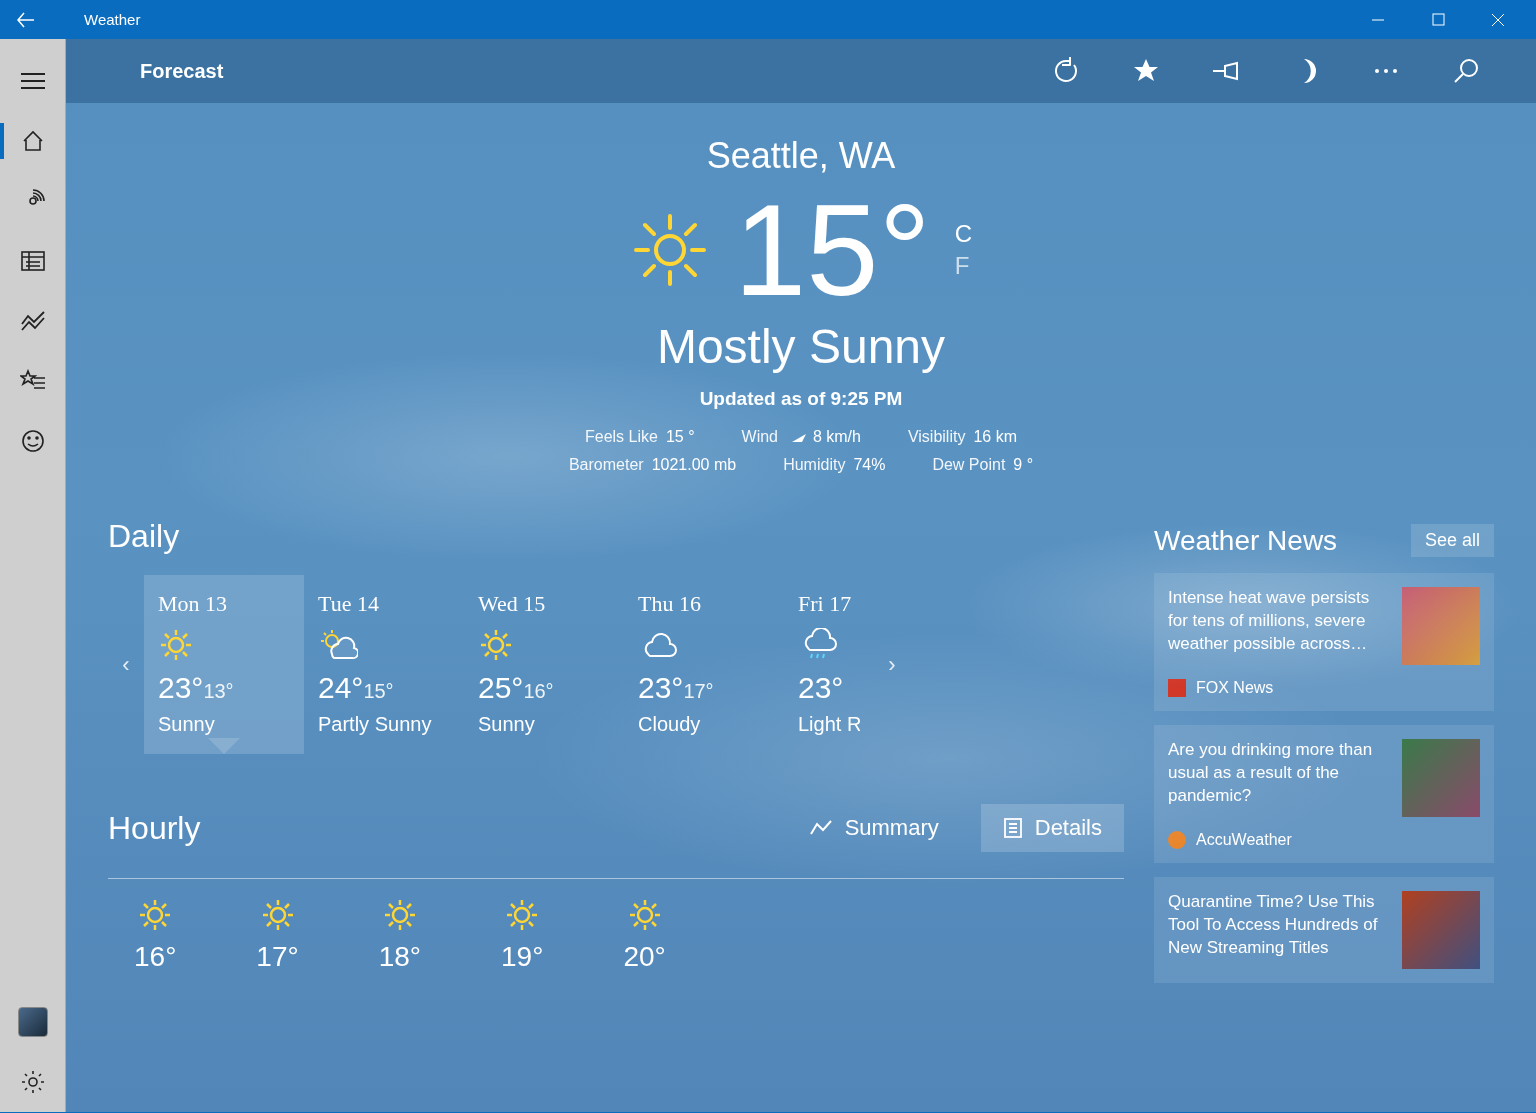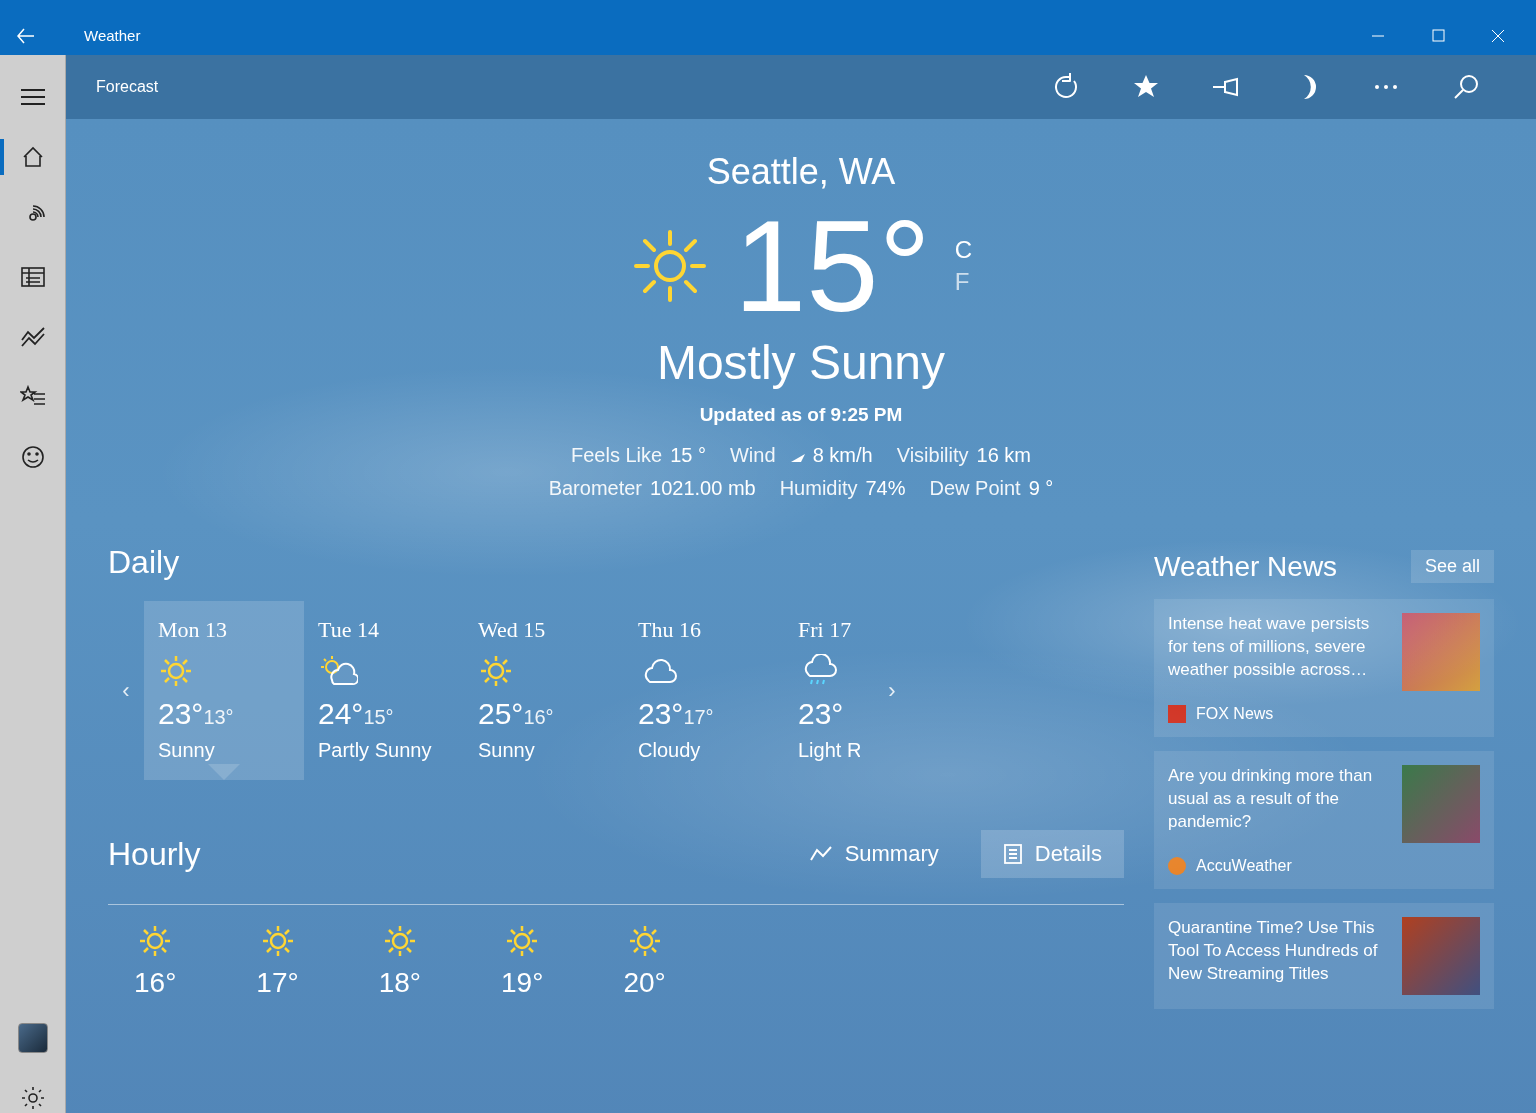--- a/index.html
+++ b/index.html
@@ -9,21 +9,20 @@
     overflow: hidden;
     background: #0a6cbf;
     color: #fff;
   }
   .titlebar {
     height: 39px;
     background: #0a6cbf;
     display: flex;
     align-items: center;
     padding: 0 8px 0 16px;
-    margin-top: 16px;
   }
   .titlebar .back { width: 40px; display:flex; align-items:center; }
   .titlebar .title { font-size: 15px; font-weight:300; margin-left: 28px;}
   .winbtns { margin-left: auto; display:flex; }
   .winbtn { width: 60px; height:40px; display:flex; align-items:center; justify-content:center; }
   .app { display:flex; height: calc(100% - 40px); }
   .sidebar {
     width: 66px;
     background: #cfcfcf;
     display:flex; flex-direction:column;
@@ -40,21 +39,21 @@
     content:""; position:absolute; left:0; top:12px; bottom:12px; width:4px; background:#0a6cbf;
   }
   .sidebar .spacer { flex:1; }
   .avatar { width:30px; height:30px; border-radius:4px; background:linear-gradient(135deg,#4a6a8a,#1a2a3a); border:1px solid #888;}
   .main { flex:1; display:flex; flex-direction:column; overflow:hidden; }
   .header {
     height:64px; background:#3b72a1;
     display:flex; align-items:center;
     padding: 0 30px;
   }
-  .header .pageTitle { font-size:16px; font-weight:400; }
+  .header .pageTitle { font-size:20px; font-weight:700;margin-left:44px; }
   .header .spacer { flex:1; }
   .header .hbtn { width:80px; height:64px; display:flex; align-items:center; justify-content:center; }
   .content {
     flex:1;
     background: linear-gradient(180deg, #5690c0 0%, #5a93c2 40%, #5286b8 100%);
     position:relative;
     padding: 32px 42px 0 42px;
     overflow:hidden;
   }
   .clouds {
@@ -67,21 +66,21 @@
   }
   .hero { text-align:center; position:relative; }
   .loc { font-size:36px; font-weight:400; }
   .bigrow { display:flex; align-items:center; justify-content:center; gap:24px; margin-top:8px;}
   .bigtemp { font-size:130px; font-weight:200; line-height:1; }
   .units { display:flex; flex-direction:column; gap:4px; font-size:24px; align-items:flex-start; }
   .units .u { opacity:0.7; cursor:pointer; }
   .units .u.sel { opacity:1; font-weight:400; }
   .cond { font-size:48px; font-weight:400; margin-top:4px;}
   .upd { font-size:19px; font-weight:600; margin-top:14px;}
-  .stats { display:flex; justify-content:center; gap:24px; margin-top:18px; font-size:20px;}
+  .stats { display:flex; justify-content:center; gap:47px; margin-top:18px; font-size:16px;}
   .stats .lbl { opacity:0.92; margin-right:8px;}
   .stats2 { margin-top:10px; margin-bottom:44px;}
   .sectionTitle { font-size:32px; font-weight:400; margin-bottom:20px;}
   .dailyRow { display:flex; align-items:center; gap:0; position:relative;}
   .navarrow { width:36px; display:flex; align-items:center; justify-content:center; font-size:22px; opacity:0.85;}
   .daycard {
     width:160px; padding:16px 14px 18px 14px;
     position:relative;
   }
   .daycard.selected { background:rgba(255,255,255,0.16); }

